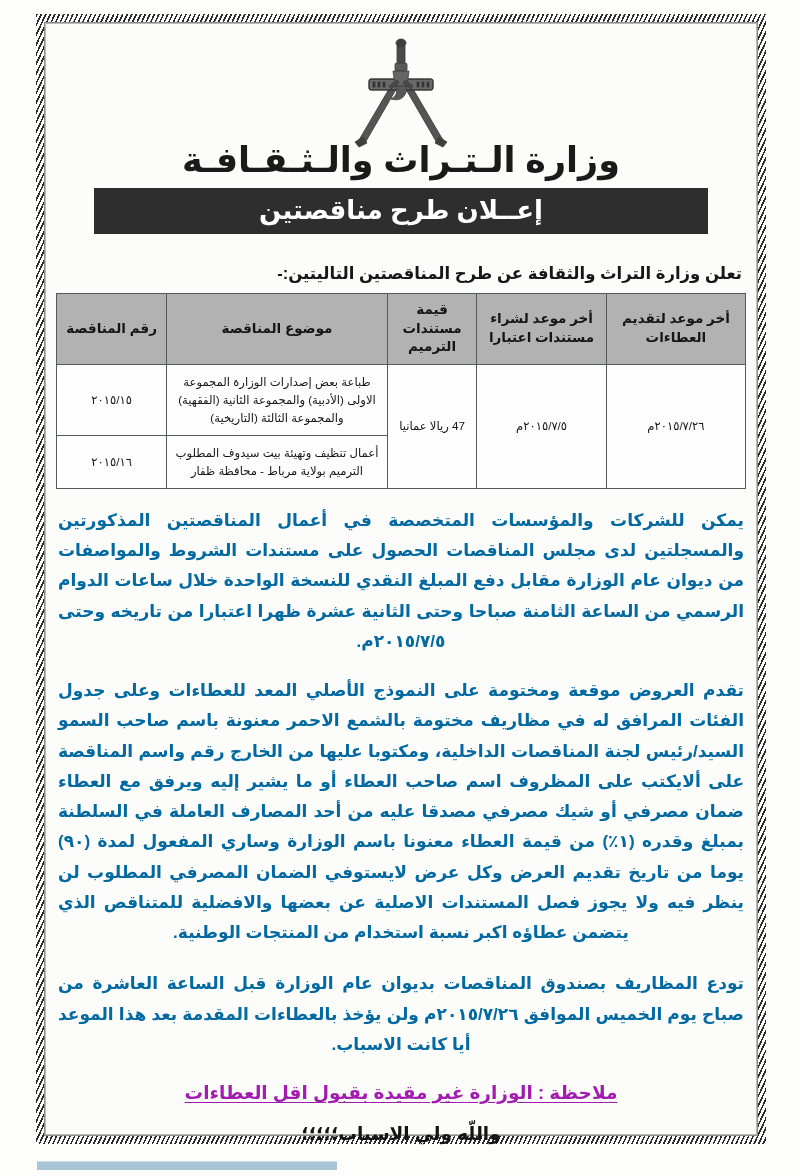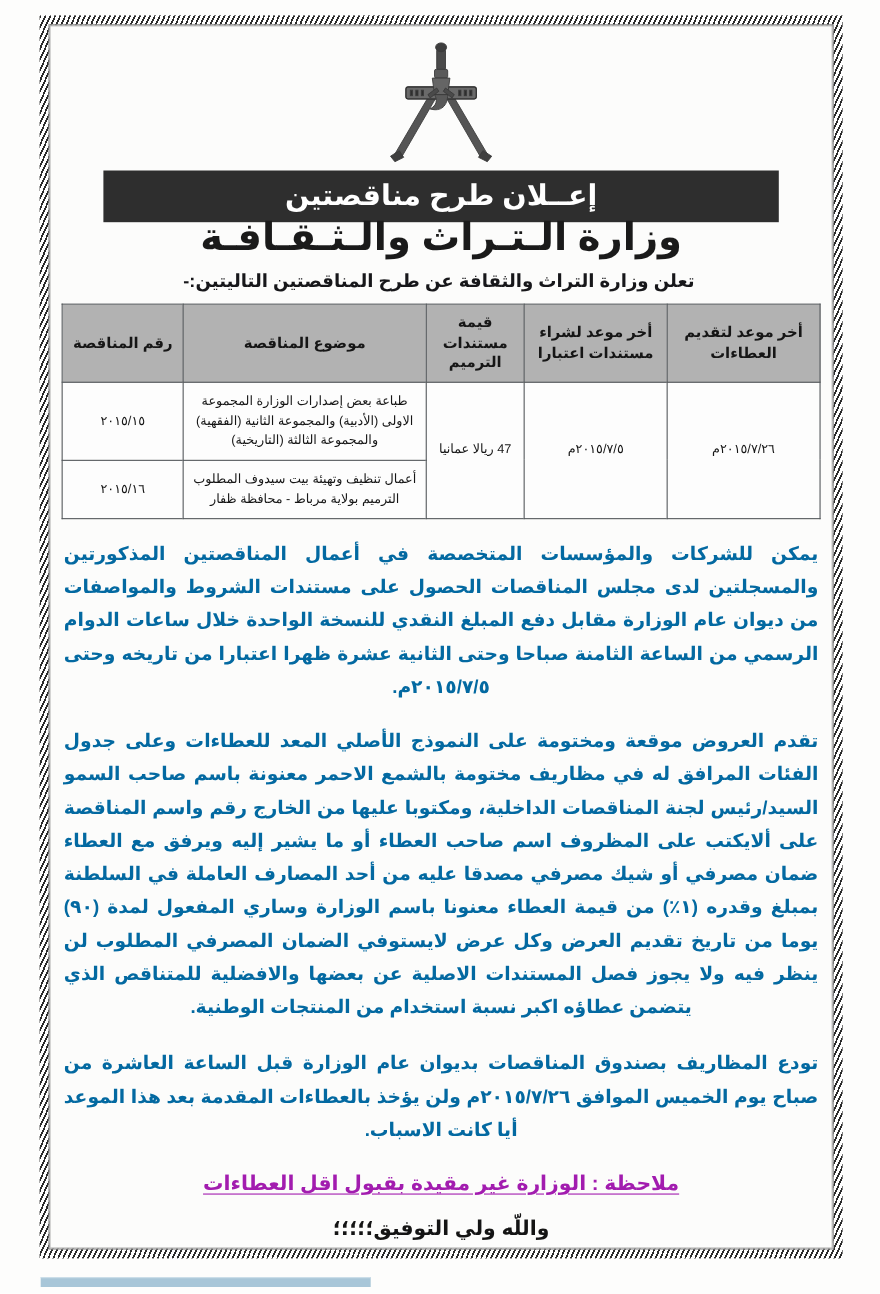--- a/index.html
+++ b/index.html
@@ -88,25 +88,25 @@
     text-align: center;
     font-size: 26px;
     font-weight: bold;
     padding: 8px 0 10px 0;
     letter-spacing: 1px;
     line-height: 1.1;
   }
 
   
   #intro-line {
-    text-align: center;
+    text-align: right;
     font-size: 16.5px;
     font-weight: bold;
     color: #17171a;
-    margin: 12px 4px 10px 0;
+    margin: 30px 4px 10px 0;
     letter-spacing: 0.3px;
   }
 
   
   #tender-table {
     width: 100%;
     border-collapse: collapse;
     table-layout: fixed;
     direction: rtl;
     background: #fdfdfd;
@@ -228,23 +228,23 @@
           <path d="M44 35 L60 35 L58 50 L46 50 Z" fill="#656565"></path>
 
           <path d="M46 50 L58 50 C58 60 52 66 42 63 C48 60 49 55 46 50 Z" fill="#595959"></path>
 
           <path d="M40 50 L48 44 L50 47 L42 53 Z" fill="#4a4a4a"></path>
           <path d="M64 50 L56 44 L54 47 L62 53 Z" fill="#4a4a4a"></path>
         </g>
       </svg>
     </div>
 
+    <div id="ministry-title">وزارة الـتـراث والـثـقـافـة</div>
+
     <div id="banner">إعــلان طرح مناقصتين</div>
-
-    <div id="ministry-title">وزارة الـتـراث والـثـقـافـة</div>
 
     <div id="intro-line">تعلن وزارة التراث والثقافة عن طرح المناقصتين التاليتين:-</div>
 
     <table id="tender-table">
       <colgroup>
         <col class="c-deadline">
           <col class="c-purchase">
           <col class="c-price">
         <col class="c-subject">
           <col class="c-no">
@@ -274,18 +274,18 @@
     </table>
 
     <p class="para" id="para-1">يمكن للشركات والمؤسسات المتخصصة في أعمال المناقصتين المذكورتين والمسجلتين لدى مجلس المناقصات الحصول على مستندات الشروط والمواصفات من ديوان عام الوزارة مقابل دفع المبلغ النقدي للنسخة الواحدة خلال ساعات الدوام الرسمي من الساعة الثامنة صباحا وحتى الثانية عشرة ظهرا اعتبارا من تاريخه وحتى ٢٠١٥/٧/٥م.</p>
 
     <p class="para" id="para-2">تقدم العروض موقعة ومختومة على النموذج الأصلي المعد للعطاءات وعلى جدول الفئات المرافق له في مظاريف مختومة بالشمع الاحمر معنونة باسم صاحب السمو السيد/رئيس لجنة المناقصات الداخلية، ومكتوبا عليها من الخارج رقم واسم المناقصة على ألايكتب على المظروف اسم صاحب العطاء أو ما يشير إليه ويرفق مع العطاء ضمان مصرفي أو شيك مصرفي مصدقا عليه من أحد المصارف العاملة في السلطنة بمبلغ وقدره (١٪) من قيمة العطاء معنونا باسم الوزارة وساري المفعول لمدة (٩٠) يوما من تاريخ تقديم العرض وكل عرض لايستوفي الضمان المصرفي المطلوب لن ينظر فيه ولا يجوز فصل المستندات الاصلية عن بعضها والافضلية للمتناقص الذي يتضمن عطاؤه اكبر نسبة استخدام من المنتجات الوطنية.</p>
 
     <p class="para" id="para-3">تودع المظاريف بصندوق المناقصات بديوان عام الوزارة قبل الساعة العاشرة من صباح يوم الخميس الموافق ٢٠١٥/٧/٢٦م ولن يؤخذ بالعطاءات المقدمة بعد هذا الموعد أيا كانت الاسباب.</p>
 
     <div id="note-line">ملاحظة : الوزارة غير مقيدة بقبول اقل العطاءات</div>
 
-    <div id="closing-line">واللّه ولي التوفيق؛؛؛؛؛</div>
+    <div id="closing-line">واللّه ولي الاسباب؛؛؛؛؛</div>
 
   </div>
 </div>
 
 <div id="bottom-bar"></div>
 
 </body></html>

